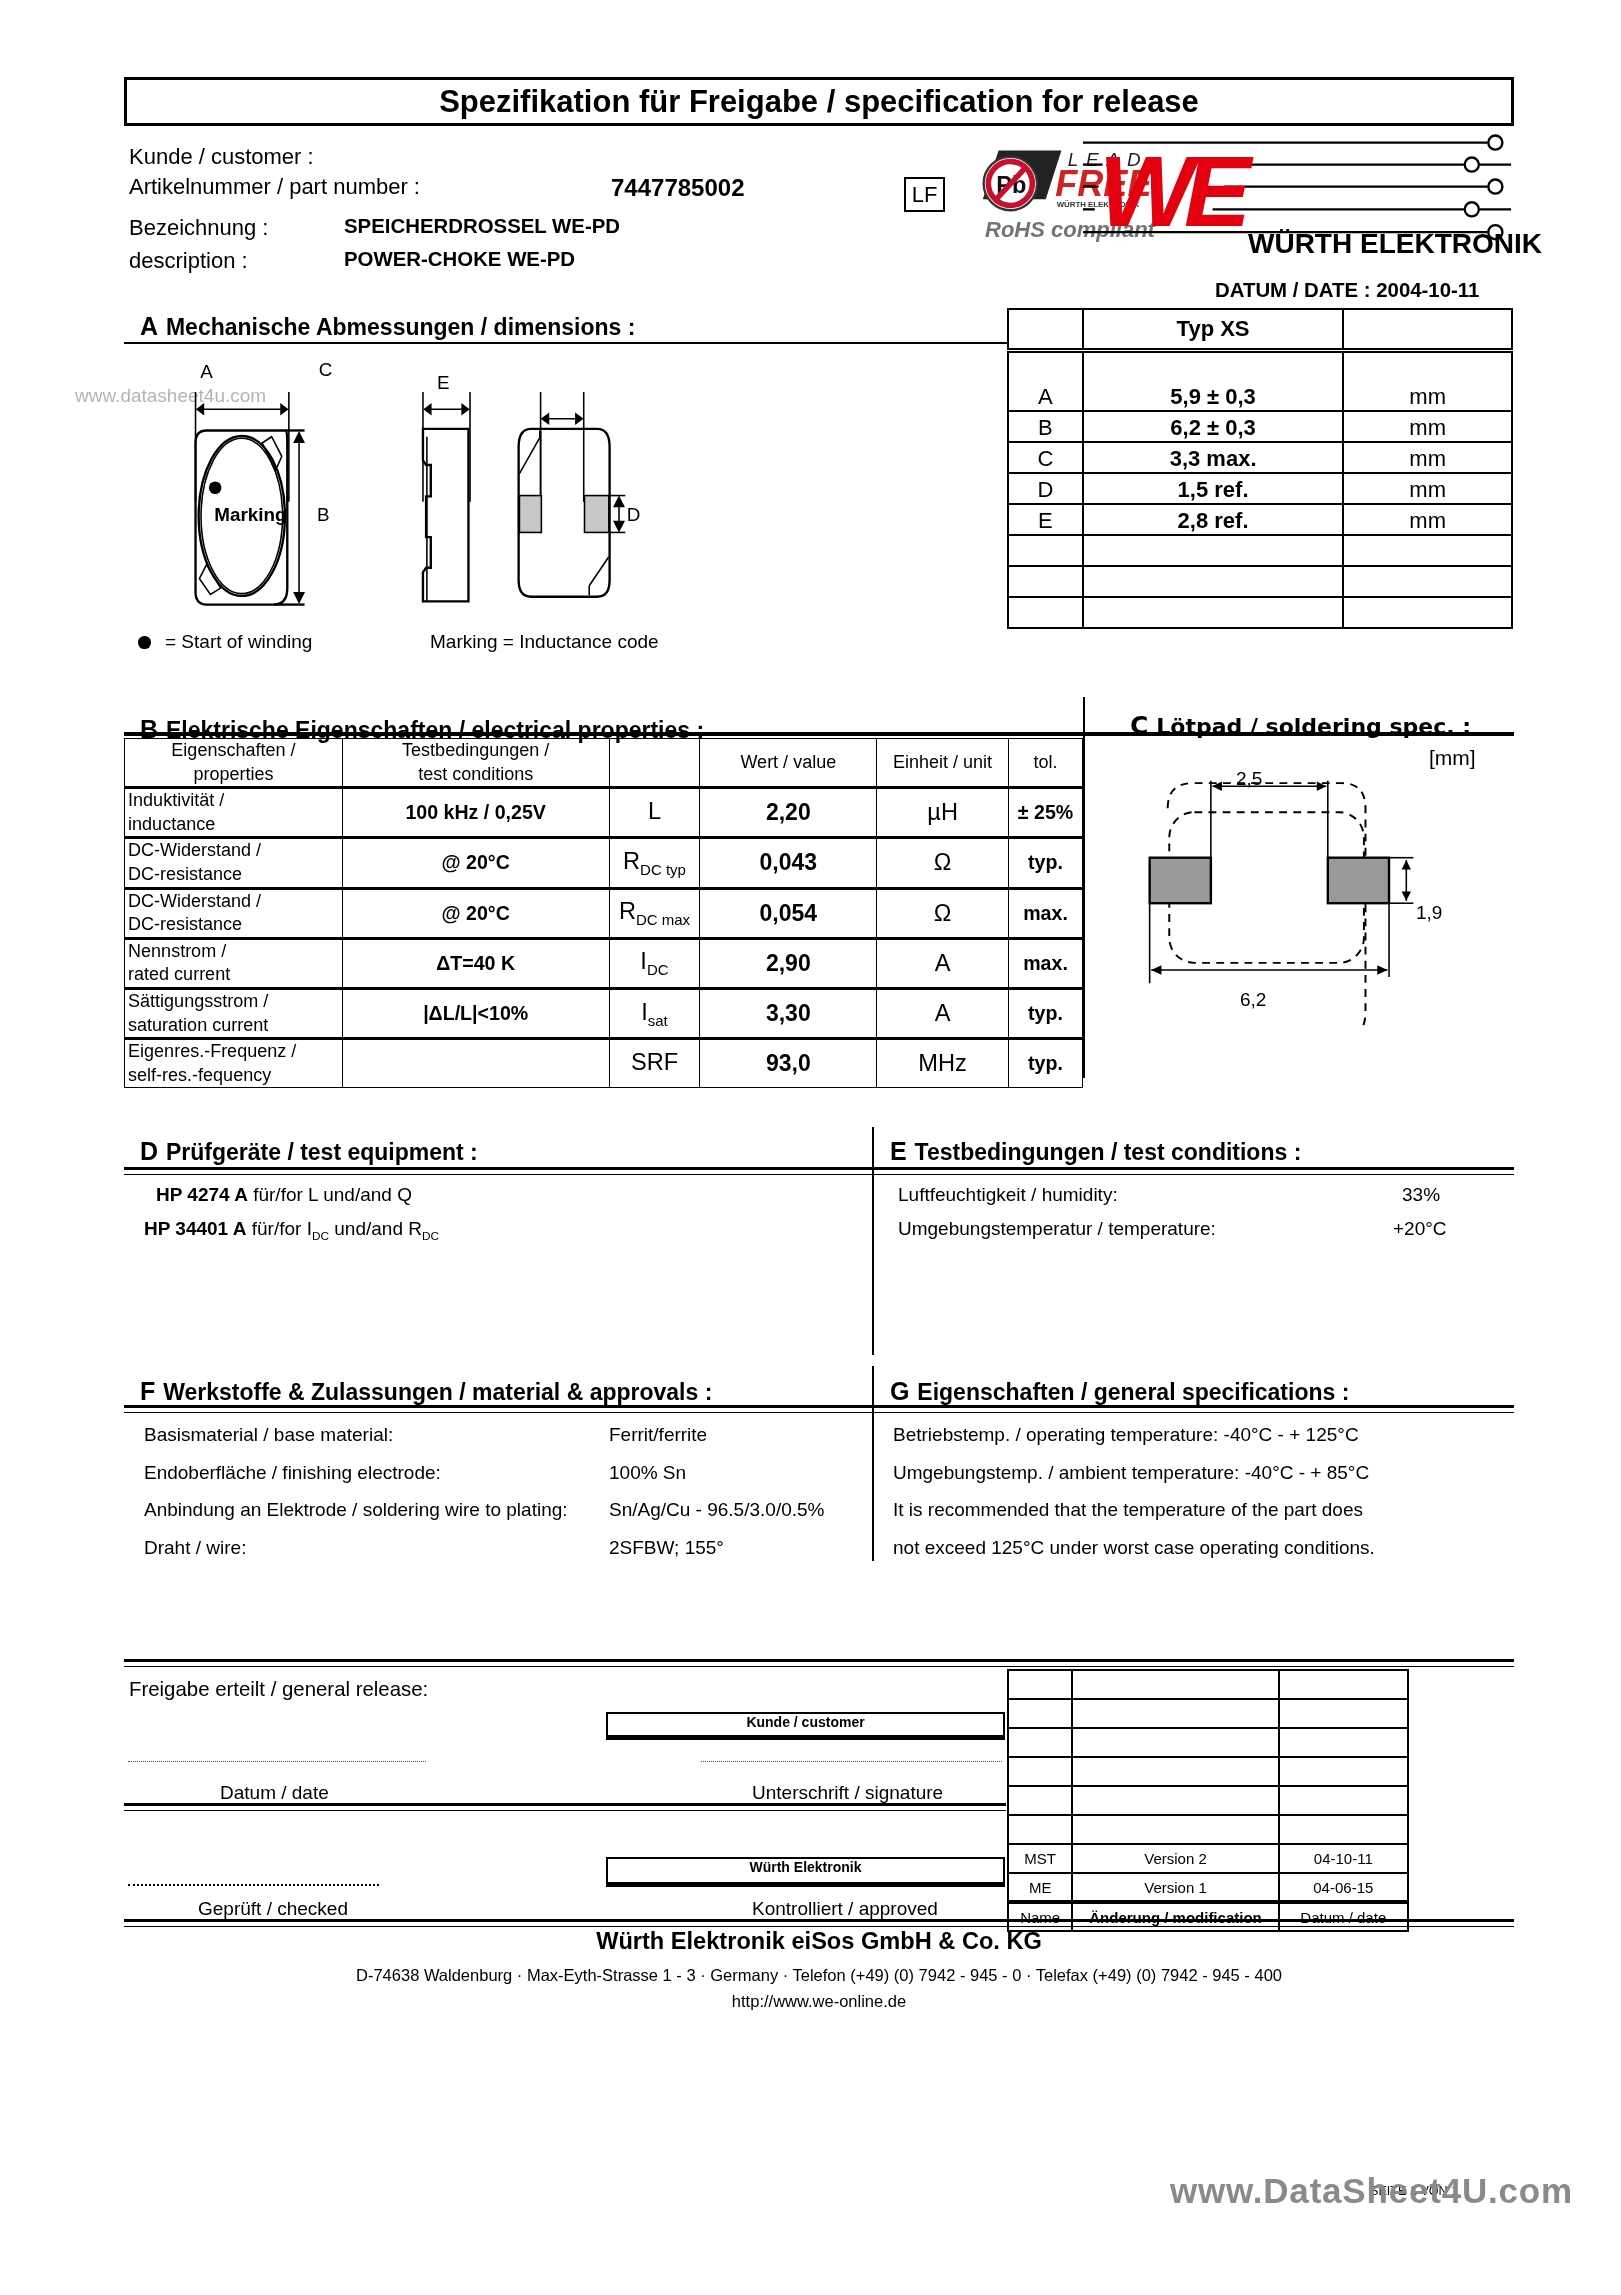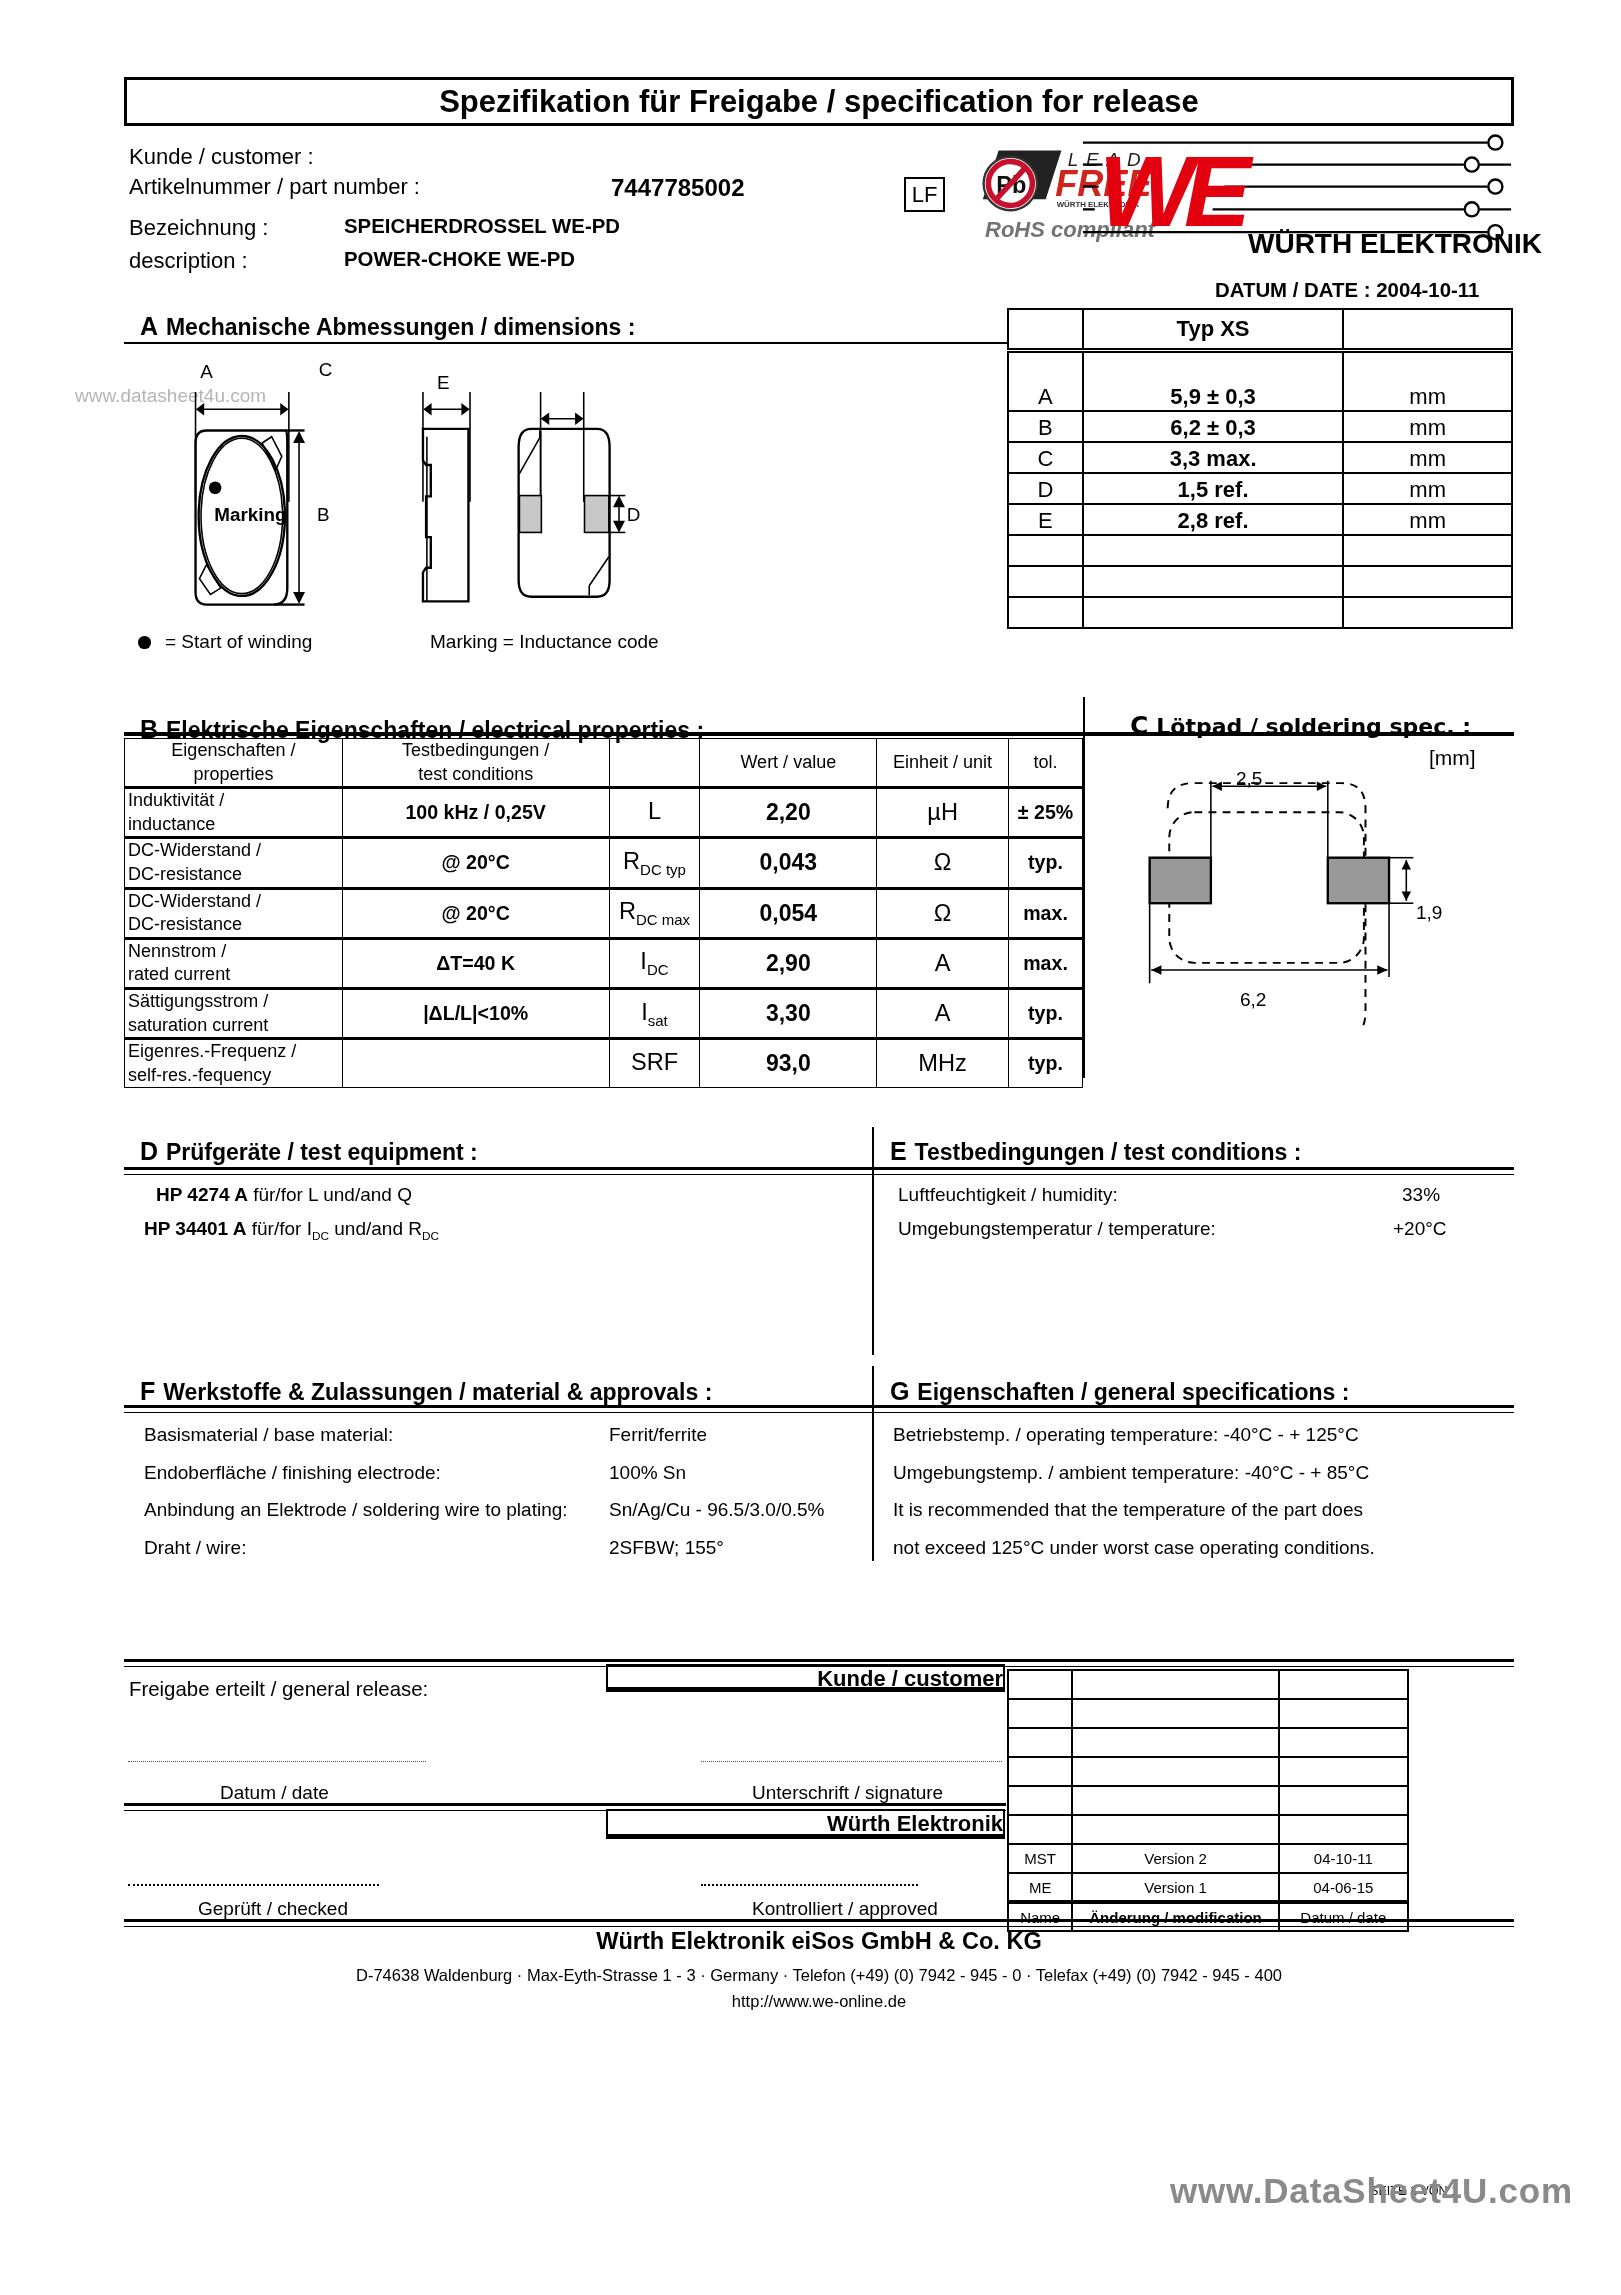--- a/index.html
+++ b/index.html
@@ -41,21 +41,21 @@
   #elec-table td.unit { font-size: 23.6px; }
   #elec-table td.tol { font-weight: bold; }
   #elec-table .head td { font-size: 18px; line-height: 23.6px; height: 47px; }
 
   .body-txt { font-size: 19px; }
 
   
   #rel-table { left: 1007px; top: 1669px; width: 402px; }
   #rel-table td { border: 2.4px solid #000; height: 29px; font-size: 15px; text-align: center; }
 
-  .box-lbl { border: 2.4px solid #000; border-bottom: 5.5px solid #000; font-size: 22px; font-weight: bold; text-align: right; }
+  .box-lbl { border: 2.4px solid #000; border-bottom: 5.5px solid #000; font-size: 14px; font-weight: bold; text-align: center; margin-top: 48px; }
   .dots { border-bottom: 1.6px dotted #555; }
   .dots-b { border-bottom: 2.4px dotted #000; }
 
   .watermark-top { font-size: 19px; color: #b5b5b5; }
   .watermark-bot { font-size: 35px; color: #8a8a8a; font-weight: bold; letter-spacing: 0.8px; }
 </style>
 </head>
 <body>
 
 <div id="title-box" class="abs">Spezifikation für Freigabe / specification for release</div>

